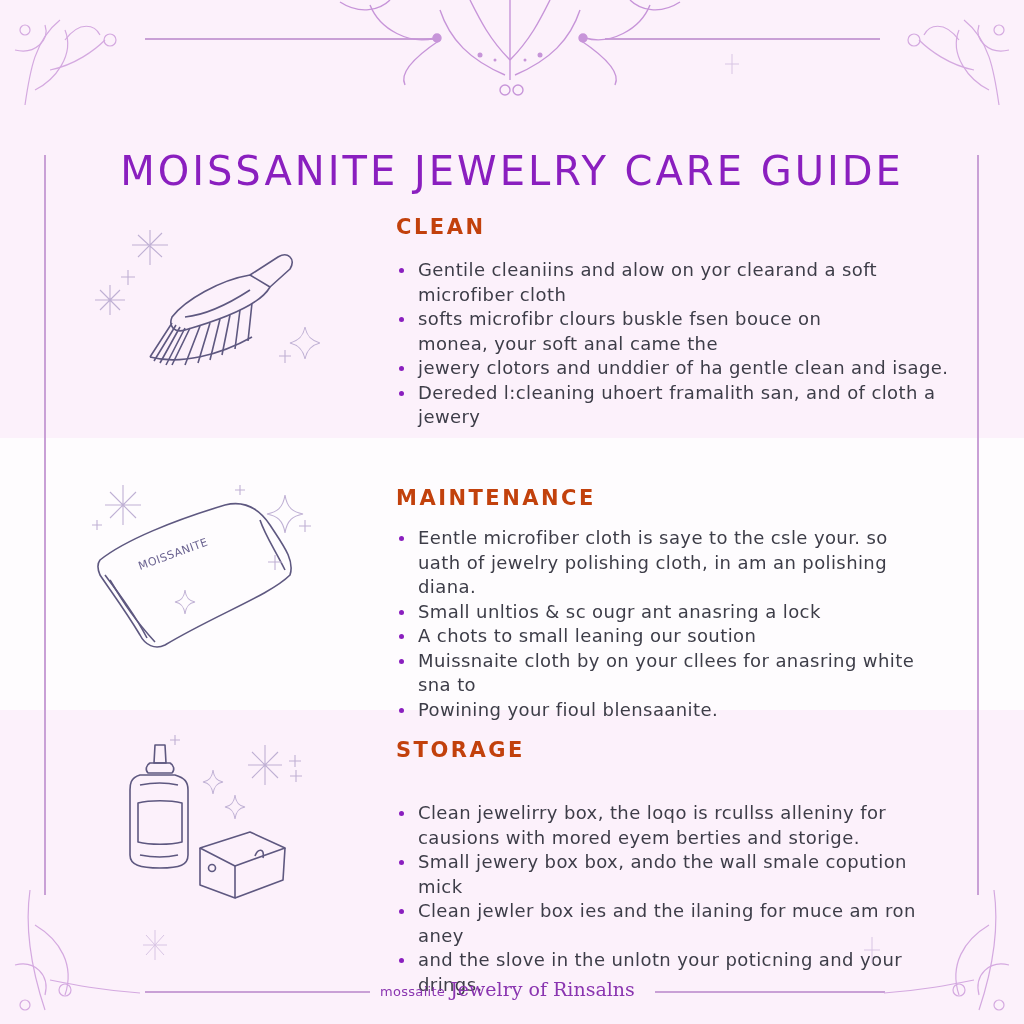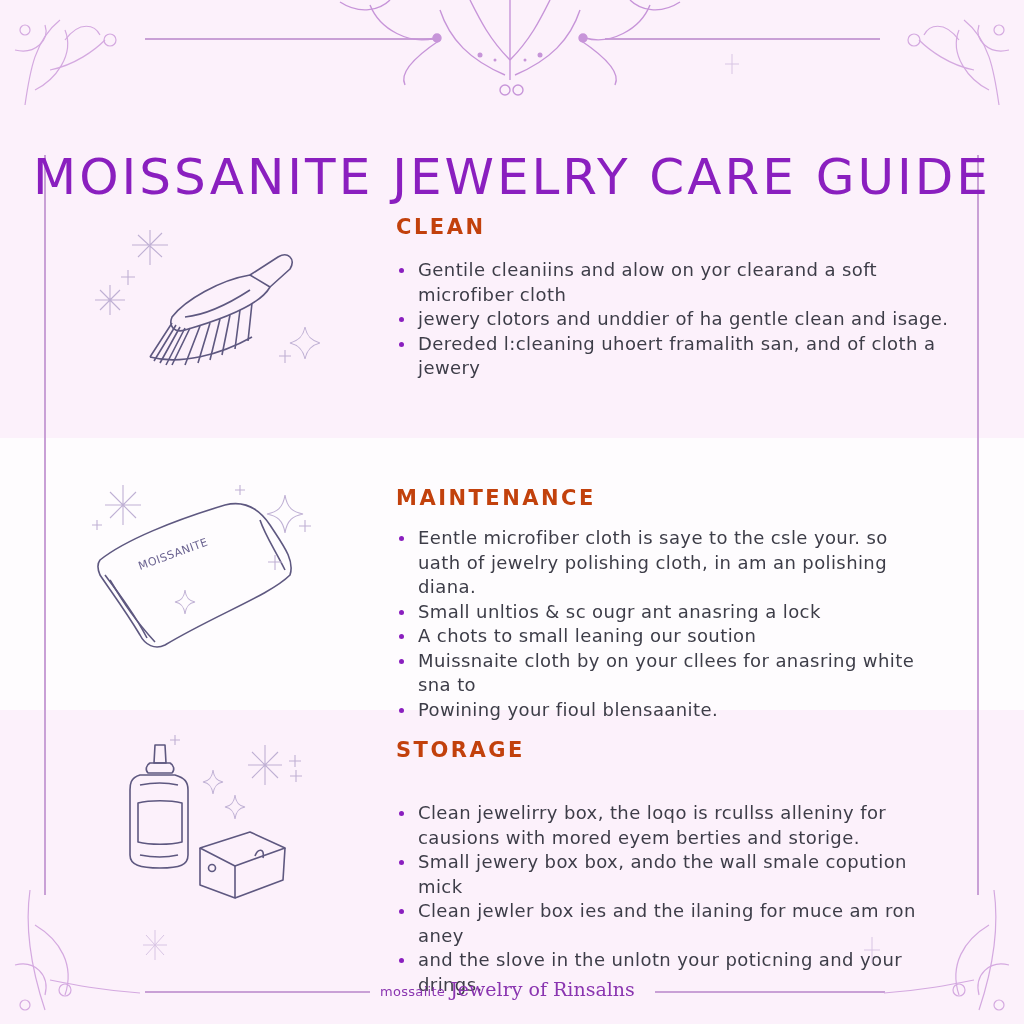--- a/index.html
+++ b/index.html
@@ -11,21 +11,21 @@
   .band-white { position: absolute; left: 0; right: 0; top: 438px; height: 272px; background: #fefcfe; }
   .frame-left { position: absolute; left: 44px; top: 155px; width: 2px; height: 740px; background: #c9a0d6; }
   .frame-right { position: absolute; left: 977px; top: 155px; width: 2px; height: 740px; background: #c9a0d6; }
   .frame-top-l { position: absolute; left: 145px; top: 38px; width: 290px; height: 2px; background: #c9a0d6; }
   .frame-top-r { position: absolute; left: 605px; top: 38px; width: 275px; height: 2px; background: #c9a0d6; }
   .frame-bot-l { position: absolute; left: 145px; top: 991px; width: 225px; height: 2px; background: #c9a0d6; }
   .frame-bot-r { position: absolute; left: 655px; top: 991px; width: 230px; height: 2px; background: #c9a0d6; }
   .ornament { position: absolute; }
   .title {
     position: absolute; left: 0; right: 0; top: 112px; text-align: center;
-    font-family: "DejaVu Sans", sans-serif; font-size: 50px; letter-spacing: 3px;
+    font-family: "DejaVu Sans", sans-serif; font-size: 40px; letter-spacing: 3px;
     color: #8a1fbf; font-weight: normal; margin-top: 36px;
   }
   .section-title {
     position: absolute; left: 396px; font-size: 21px; letter-spacing: 2.5px;
     color: #c2410c; font-weight: bold;
   }
   .bullets { position: absolute; left: 396px; margin: 0; padding: 0; list-style: none; }
   .bullets li {
     position: relative; padding-left: 22px; font-size: 18px; line-height: 24.5px;
     color: #3d3d48; letter-spacing: 0.4px;
@@ -137,20 +137,21 @@
     <path d="M60 15 L60 50 M42 30 L78 30 M48 20 L72 42 M72 18 L48 42"></path>
     <path d="M20 70 L20 100 M5 85 L35 85 M10 75 L30 95 M30 75 L10 95"></path>
     <path d="M38 55 L38 70 M31 62 L45 62"></path>
     <path d="M215 112 C213 122 208 126 200 128 C208 130 213 134 215 144 C217 134 222 130 230 128 C222 126 217 122 215 112 Z"></path>
     <path d="M195 135 L195 148 M189 141 L201 141"></path>
   </g>
 </svg>
 <div class="section-title" style="top:215px">CLEAN</div>
 <ul class="bullets" style="top:258px;width:570px">
   <li>Gentile cleaniins and alow on yor clearand a soft microfiber cloth</li>
+  <li style="width:460px">softs microfibr clours buskle fsen bouce on monea, your soft anal came the</li>
   <li>jewery clotors and unddier of ha gentle clean and isage.</li>
   <li>Dereded l:cleaning uhoert framalith san, and of cloth a jewery</li>
 </ul>
 
 <svg class="illus" style="left:85px;top:480px" width="240" height="180" viewBox="0 0 240 180">
   <g fill="none" stroke="#5e5880" stroke-width="1.6" stroke-linejoin="round">
     <path d="M15 80 C40 60 90 40 140 25 C160 20 175 30 185 45 C198 65 210 80 205 95 C185 115 130 135 80 165 C70 170 60 165 55 155 C40 130 25 110 15 95 C12 88 12 84 15 80 Z"></path>
     <path d="M20 95 C35 115 50 135 62 158"></path>
     <path d="M175 40 C180 55 190 70 200 90"></path>
     <path d="M25 100 C40 125 50 140 70 162"></path>

